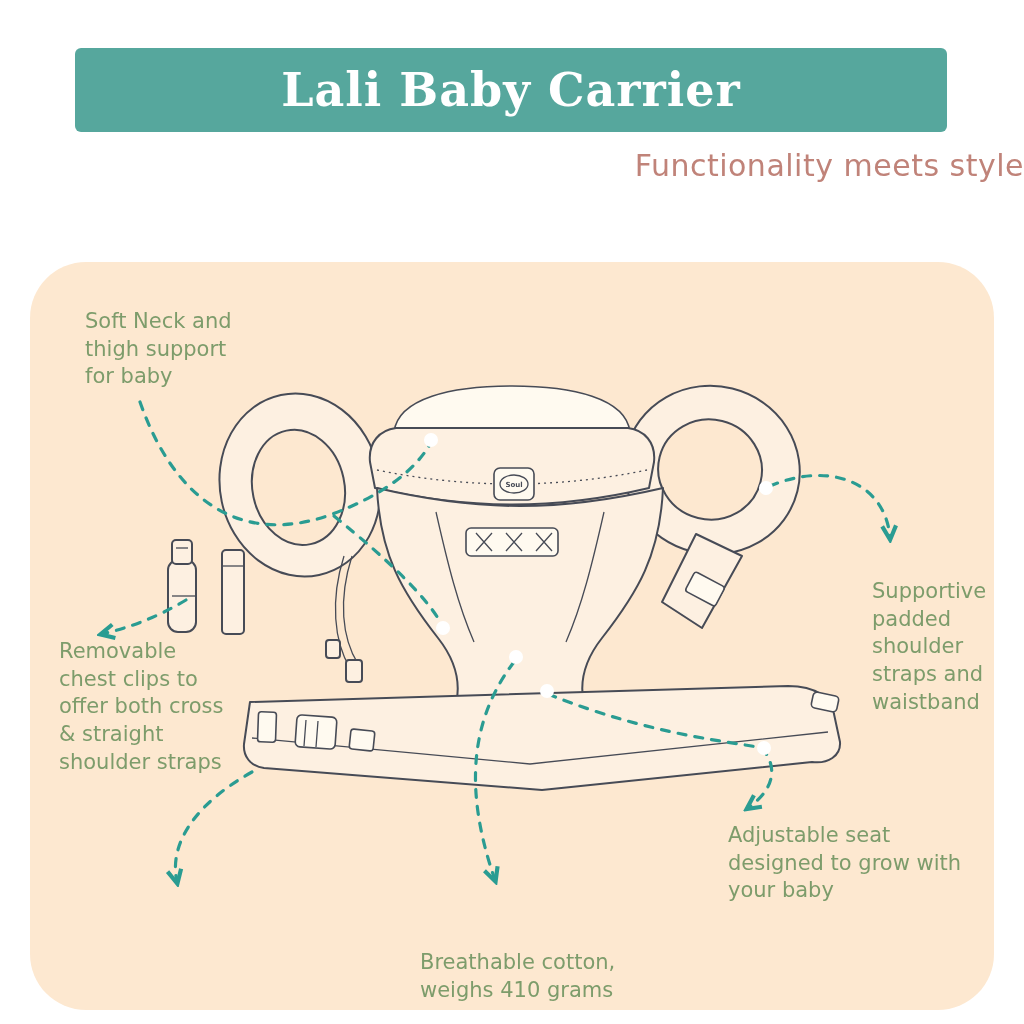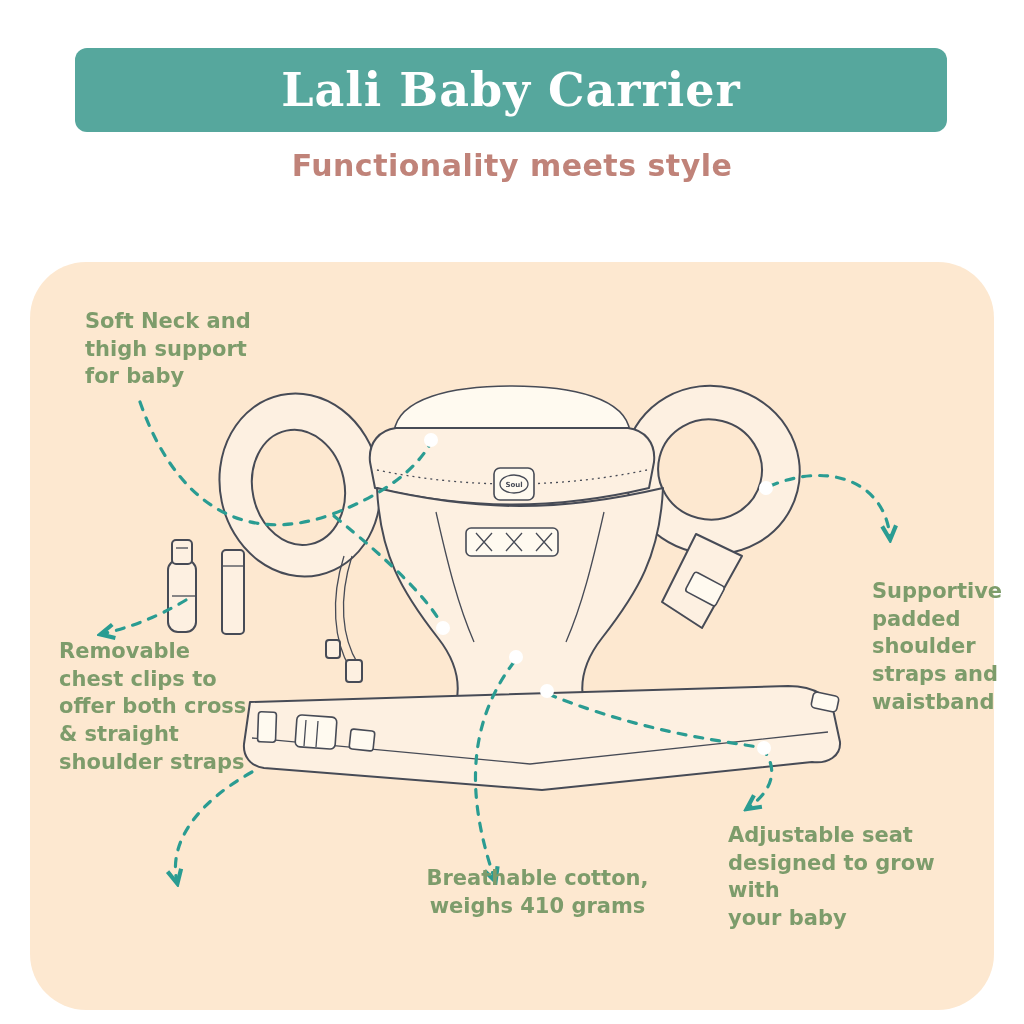--- a/index.html
+++ b/index.html
@@ -5,49 +5,49 @@
   :root{
     --banner:#56a79d; --banner-text:#ffffff; --subtitle:#c08379;
     --panel:#fde8d0; --label:#7d9c6b; --arrow:#2a9c92; --line:#474b56;
   }
   *{box-sizing:border-box;margin:0;padding:0}
   body{width:1024px;height:1024px;overflow:hidden;background:#ffffff;
        font-family:"DejaVu Sans","Liberation Sans",sans-serif}
   .canvas{position:relative;width:1024px;height:1024px;background:#ffffff}
 
   .banner{position:absolute;left:75px;top:48px;width:872px;height:84px;
-          background:var(--banner);border-radius:12px;
+          background:var(--banner);border-radius:6px;
           display:flex;align-items:center;justify-content:center}
   .banner h1{font-family:"DejaVu Serif","Liberation Serif",serif;
              font-size:46px;font-weight:700;color:var(--banner-text);letter-spacing:1px}
-  .subtitle{position:absolute;left:0;top:148px;width:1024px;text-align:center;
-            color:var(--subtitle);font-size:30px;font-weight:700;letter-spacing:.5px}
+  .subtitle{position:absolute;left:0;top:148px;width:1024px;text-align:right;
+            color:var(--subtitle);font-size:30px;font-weight:400;letter-spacing:.5px}
 
   .panel{position:absolute;left:30px;top:262px;width:964px;height:748px;
          background:var(--panel);border-radius:56px}
 
   svg.scene{position:absolute;left:0;top:0;width:1024px;height:1024px}
 
   .fillA{fill:#fdf0e1;stroke:var(--line);stroke-width:2;stroke-linejoin:round}
   .fillB{fill:#fffaf0;stroke:var(--line);stroke-width:1.6;stroke-linejoin:round}
   .hole{fill:var(--panel);stroke:var(--line);stroke-width:2}
   .thin{fill:none;stroke:var(--line);stroke-width:1.3}
   .logo{font-size:7px;font-weight:700;text-anchor:middle;fill:var(--line)}
   .arrow{fill:none;stroke:var(--arrow);stroke-width:3.2;
          stroke-dasharray:8 9;stroke-linecap:round}
   .arrowline{fill:none;stroke:var(--arrow)}
   .dot{fill:#ffffff}
 
-  .callout{position:absolute;color:var(--label);font-size:21px;font-weight:700;
+  .callout{position:absolute;color:var(--label);font-size:21px;font-weight:400;
            line-height:1.32;white-space:pre-line}
   .c-neck{left:85px;top:308px;width:180px}
   .c-clips{left:59px;top:638px;width:200px}
   .c-straps{left:872px;top:578px;width:145px}
   .c-seat{left:728px;top:822px;width:235px}
-  .c-cotton{left:420px;top:865px;width:235px;text-align:center}
+  .c-cotton{left:420px;top:949px;width:235px;}
   .c-switch{left:100px;top:908px;width:215px}
 </style>
 </head>
 <body>
 
 <div class="canvas">
 
   <div class="banner">
     <h1>Lali Baby Carrier</h1>
   </div>

